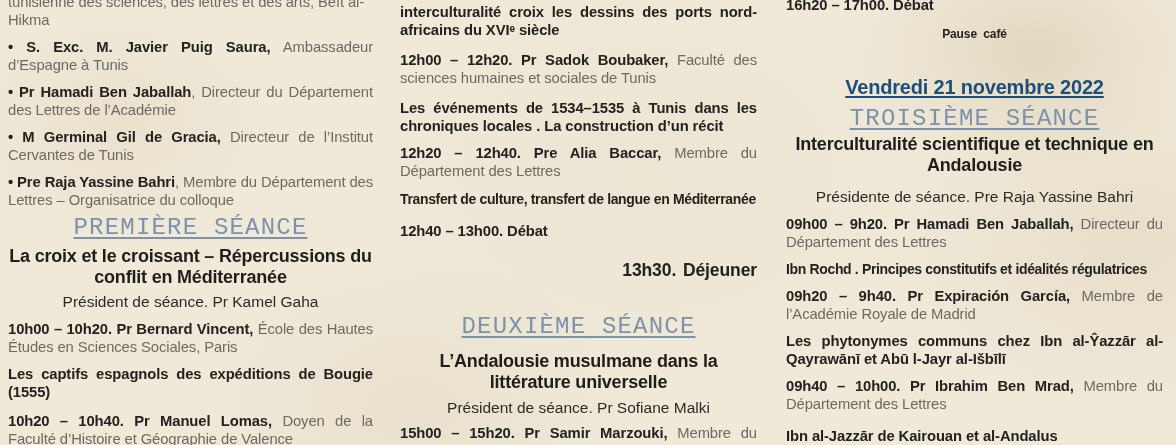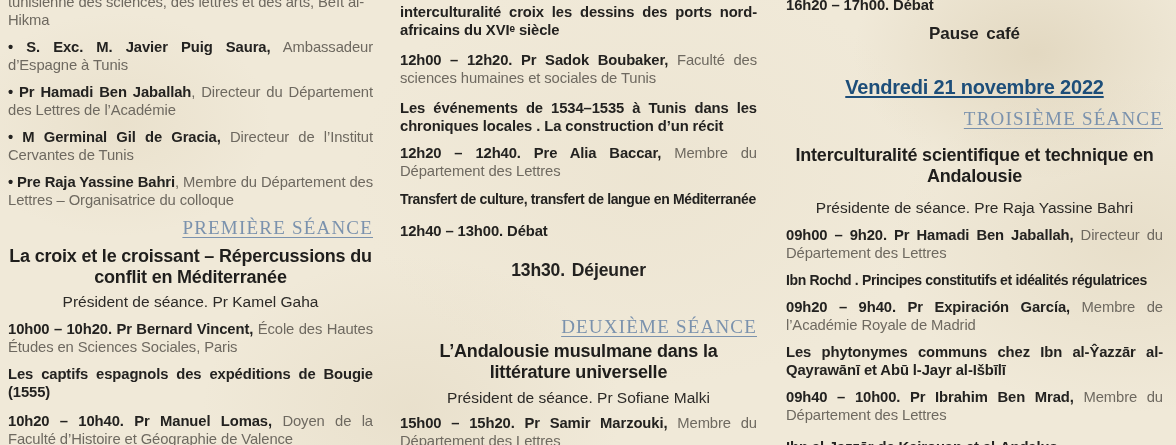--- a/index.html
+++ b/index.html
@@ -21,34 +21,34 @@
   .col-mid  { left:400px; top:3px;  width:357px; }
   .col-right{ left:786px; top:-4px; width:377px; }
   p{ font-size:14.8px; line-height:18px; letter-spacing:-0.1px; color:#3b3833; }
   .just{ text-align:justify; }
   .center{ text-align:center; }
   .b{ font-weight:bold; color:#232220; }
   .gray{ color:#6e6960; }
   .ttl{ font-weight:bold; color:#232220; }
   .fit{ white-space:nowrap; font-size:14px; letter-spacing:-0.35px; }
   .seance{
-    font-family:Liberation Serif, serif;
-    font-size:19px; line-height:20px; letter-spacing:1.2px;
-    color:#7b92ad; text-decoration:underline; text-underline-offset:3px;text-align:right;
+    font-family:Liberation Mono, monospace;
+    font-size:24px; line-height:20px; letter-spacing:1.2px;
+    color:#7b92ad; text-decoration:underline; text-underline-offset:3px;
   }
   .bigtitle{ font-size:18px; line-height:21px; font-weight:bold; color:#1f1e1c; letter-spacing:-0.2px; }
   .chair{ font-size:15.5px; color:#2c2a27; letter-spacing:0; }
   .datehead{
     font-size:20px; line-height:23px; font-weight:bold; color:#1d4e79;
     text-decoration:underline; text-decoration-thickness:2px; text-underline-offset:2px;
     letter-spacing:-0.2px;
   }
   .bold-line{ font-weight:bold; color:#232220; }
-  .pause{ font-size:17px; line-height:20px; font-weight:bold; color:#232220; word-spacing:3px; }
-  .lunch{ font-size:17.5px; line-height:21px; font-weight:bold; color:#232220; word-spacing:2px; }
+  .pause{ font-size:12px; line-height:20px; font-weight:bold; color:#232220; word-spacing:3px; }
+  .lunch{ font-size:17.5px; line-height:21px; font-weight:bold; color:#232220; word-spacing:2px;text-align:right; }
 </style>
 </head>
 <body>
 
 <div class="page">
 
   <div class="col col-left">
     <p class="gray">tunisienne des sciences, des lettres et des arts, Beït al-Hikma</p>
 
     <p class="just" style="margin-top:9px"><span class="b">• S. Exc. M. Javier Puig Saura,</span><span class="gray"> Ambassadeur d’Espagne à Tunis</span></p>
@@ -83,39 +83,39 @@
     <p class="just" style="margin-top:9px"><span class="b">12h20 – 12h40.</span><span class="b"> Pre Alia Baccar,</span><span class="gray"> Membre du Département des Lettres</span></p>
 
     <p class="ttl fit" style="margin-top:10px">Transfert de culture, transfert de langue en Méditerranée</p>
 
     <p class="bold-line" style="margin-top:14px">12h40 – 13h00. Débat</p>
 
     <p class="lunch center" style="margin-top:20px">13h30. Déjeuner</p>
 
     <p class="seance center" style="margin-top:36px">DEUXIÈME SÉANCE</p>
 
-    <p class="bigtitle center" style="margin-top:4px">L’Andalousie musulmane dans la littérature universelle</p>
+    <p class="bigtitle center" style="margin-top:14px">L’Andalousie musulmane dans la littérature universelle</p>
 
     <p class="chair center" style="margin-top:6px">Président de séance. Pr Sofiane Malki</p>
 
     <p class="just" style="margin-top:7px"><span class="b">15h00 – 15h20.</span><span class="b"> Pr Samir Marzouki,</span><span class="gray"> Membre du Département des Lettres</span></p>
 
     <p class="ttl just" style="margin-top:7px">El idioma español en la literatura</p>
   </div>
 
   <div class="col col-right">
     <p class="bold-line">16h20 – 17h00. Débat</p>
 
     <p class="pause center" style="margin-top:10px">Pause café</p>
 
     <p class="datehead center" style="margin-top:32px">Vendredi 21 novembre 2022</p>
 
     <p class="seance center" style="margin-top:10px">TROISIÈME SÉANCE</p>
 
-    <p class="bigtitle center" style="margin-top:16px">Interculturalité scientifique et technique en Andalousie</p>
+    <p class="bigtitle center" style="margin-top:5px">Interculturalité scientifique et technique en Andalousie</p>
 
     <p class="chair center" style="margin-top:12px">Présidente de séance. Pre Raja Yassine Bahri</p>
 
     <p class="just" style="margin-top:9px"><span class="b">09h00 – 9h20.</span><span class="b"> Pr Hamadi Ben Jaballah,</span><span class="gray"> Directeur du Département des Lettres</span></p>
 
     <p class="ttl fit" style="margin-top:9px">Ibn Rochd . Principes constitutifs et idéalités régulatrices</p>
 
     <p class="just" style="margin-top:9px"><span class="b">09h20 – 9h40.</span><span class="b"> Pr Expiración García,</span><span class="gray"> Membre de l’Académie Royale de Madrid</span></p>
 
     <p class="ttl just" style="margin-top:9px">Les phytonymes communs chez Ibn al-Ŷazzār al-Qayrawānī et Abū l-Jayr al-Išbīlī</p>

